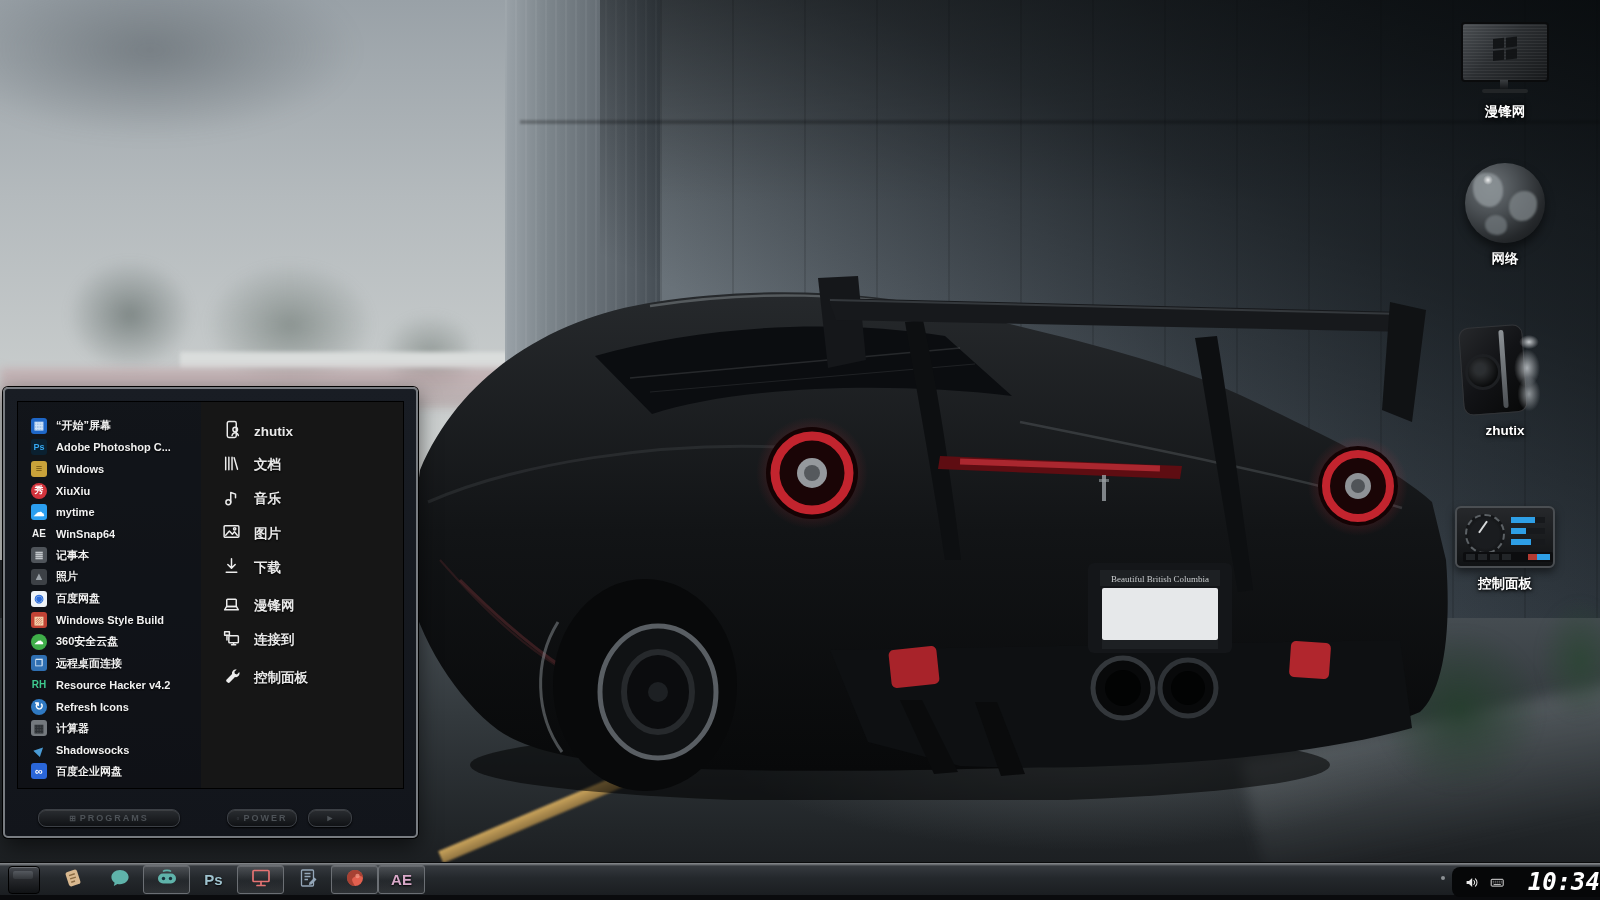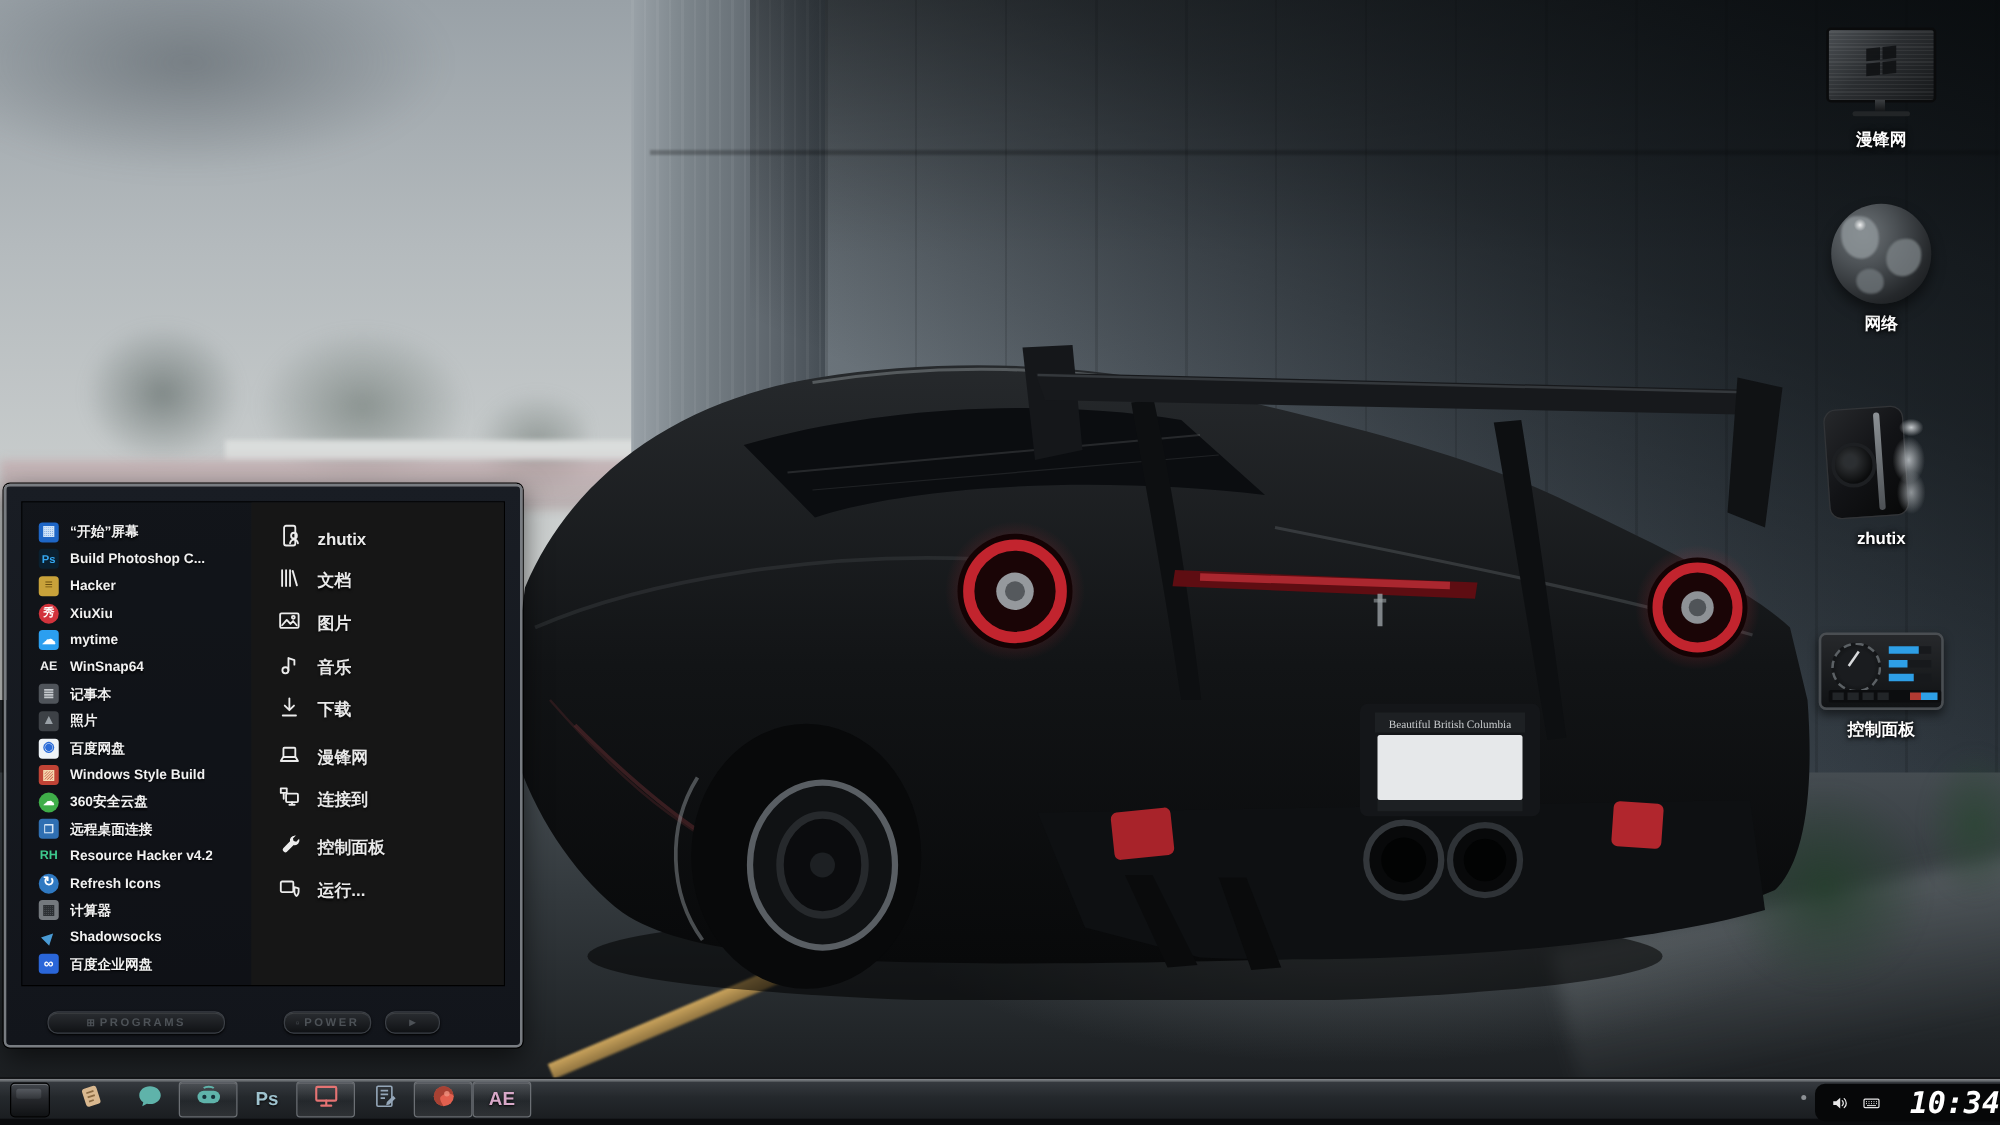--- a/index.html
+++ b/index.html
@@ -318,25 +318,25 @@
 
   <div class="abs start-menu">
     <div class="menu-inner">
       <div class="menu-left">
           <div class="ml-item">
             <span class="ml-icon" style="background: rgb(30, 102, 198); color: rgb(207, 227, 248);">▦</span>
             <span class="ml-label">“开始”屏幕</span>
           </div>
           <div class="ml-item">
             <span class="ml-icon" style="background: rgb(10, 32, 48); color: rgb(53, 167, 240); font-size: 9px;">Ps</span>
-            <span class="ml-label">Build Photoshop C...</span>
+            <span class="ml-label">Adobe Photoshop C...</span>
           </div>
           <div class="ml-item">
             <span class="ml-icon" style="background: rgb(201, 162, 58); color: rgb(107, 78, 14);">≡</span>
-            <span class="ml-label">Hacker</span>
+            <span class="ml-label">Windows</span>
           </div>
           <div class="ml-item">
             <span class="ml-icon" style="background: rgb(210, 51, 60); color: rgb(255, 255, 255); border-radius: 50%; font-size: 9px;">秀</span>
             <span class="ml-label">XiuXiu</span>
           </div>
           <div class="ml-item">
             <span class="ml-icon" style="background: rgb(43, 159, 240); color: rgb(255, 255, 255);">☁</span>
             <span class="ml-label">mytime</span>
           </div>
           <div class="ml-item">
@@ -404,35 +404,35 @@
                 <g stroke="#ececec" fill="none" stroke-width="1.4" stroke-linecap="round" stroke-linejoin="round">
                   <path d="M3.5 3v12M6.5 3v12M9.5 3v12"></path>
                   <path d="M11.5 3.5l3.2 11"></path>
                 </g>
               </svg></span>
             <span class="mr-label">文档</span>
           </div>
           <div class="mr-item">
             <span><svg class="mr-svg" viewBox="0 0 18 18">
                 <g stroke="#ececec" fill="none" stroke-width="1.4" stroke-linecap="round" stroke-linejoin="round">
+                  <circle cx="6" cy="13.5" r="2.3"></circle>
+                  <path d="M8.3 13.5V4.2l4.5 1.6v3.4"></path>
+                </g>
+              </svg></span>
+            <span class="mr-label">音乐</span>
+          </div>
+          <div class="mr-item">
+            <span><svg class="mr-svg" viewBox="0 0 18 18">
+                <g stroke="#ececec" fill="none" stroke-width="1.4" stroke-linecap="round" stroke-linejoin="round">
                   <rect x="2" y="3.5" width="14" height="11" rx="1"></rect>
                   <path d="M3.5 12.5l3.5-4 2.8 3 2-2.2 2.7 3.2"></path>
                   <circle cx="12" cy="6.5" r="1.1"></circle>
                 </g>
               </svg></span>
             <span class="mr-label">图片</span>
-          </div>
-          <div class="mr-item">
-            <span><svg class="mr-svg" viewBox="0 0 18 18">
-                <g stroke="#ececec" fill="none" stroke-width="1.4" stroke-linecap="round" stroke-linejoin="round">
-                  <circle cx="6" cy="13.5" r="2.3"></circle>
-                  <path d="M8.3 13.5V4.2l4.5 1.6v3.4"></path>
-                </g>
-              </svg></span>
-            <span class="mr-label">音乐</span>
           </div>
           <div class="mr-item">
             <span><svg class="mr-svg" viewBox="0 0 18 18">
                 <g stroke="#ececec" fill="none" stroke-width="1.4" stroke-linecap="round" stroke-linejoin="round">
                   <path d="M9 2.5v8.5M5.5 8l3.5 3.5L12.5 8M4 15.5h10"></path>
                 </g>
               </svg></span>
             <span class="mr-label">下载</span>
           </div>
           <div class="mr-item gap">
@@ -455,29 +455,20 @@
               </svg></span>
             <span class="mr-label">连接到</span>
           </div>
           <div class="mr-item gap">
             <span><svg class="mr-svg" viewBox="0 0 18 18">
                 <g stroke="#ececec" fill="none" stroke-width="1.4" stroke-linecap="round" stroke-linejoin="round">
                   <path fill="#ececec" stroke="none" d="M12.9 2.4a3.5 3.5 0 0 0-3.4 4.3L4.9 11.3a2 2 0 1 0 2.8 2.8l4.6-4.6a3.5 3.5 0 0 0 4.1-4.7l-2.2 2.2-2-.5-.5-2 2.2-2.2a3.5 3.5 0 0 0-1-.1z"></path>
                 </g>
               </svg></span>
             <span class="mr-label">控制面板</span>
-          </div>
-          <div class="mr-item">
-            <span><svg class="mr-svg" viewBox="0 0 18 18">
-                <g stroke="#ececec" fill="none" stroke-width="1.4" stroke-linecap="round" stroke-linejoin="round">
-                  <rect x="2.5" y="4" width="9.5" height="8" rx="1"></rect>
-                  <path d="M12.8 8.2l3.2 1v2.6c0 1.8-1.4 3.2-1.6 3.2-.2 0-1.6-1.4-1.6-3.2z"></path>
-                </g>
-              </svg></span>
-            <span class="mr-label">运行...</span>
           </div>
         </div>
     </div>
     <div class="menu-footer">
       <div class="mf-btn mf-programs">
         <span class="mf-glyph">⊞</span>
         <span>PROGRAMS</span>
       </div>
       <div class="mf-btn mf-power">
         <span class="mf-glyph">▫</span>

